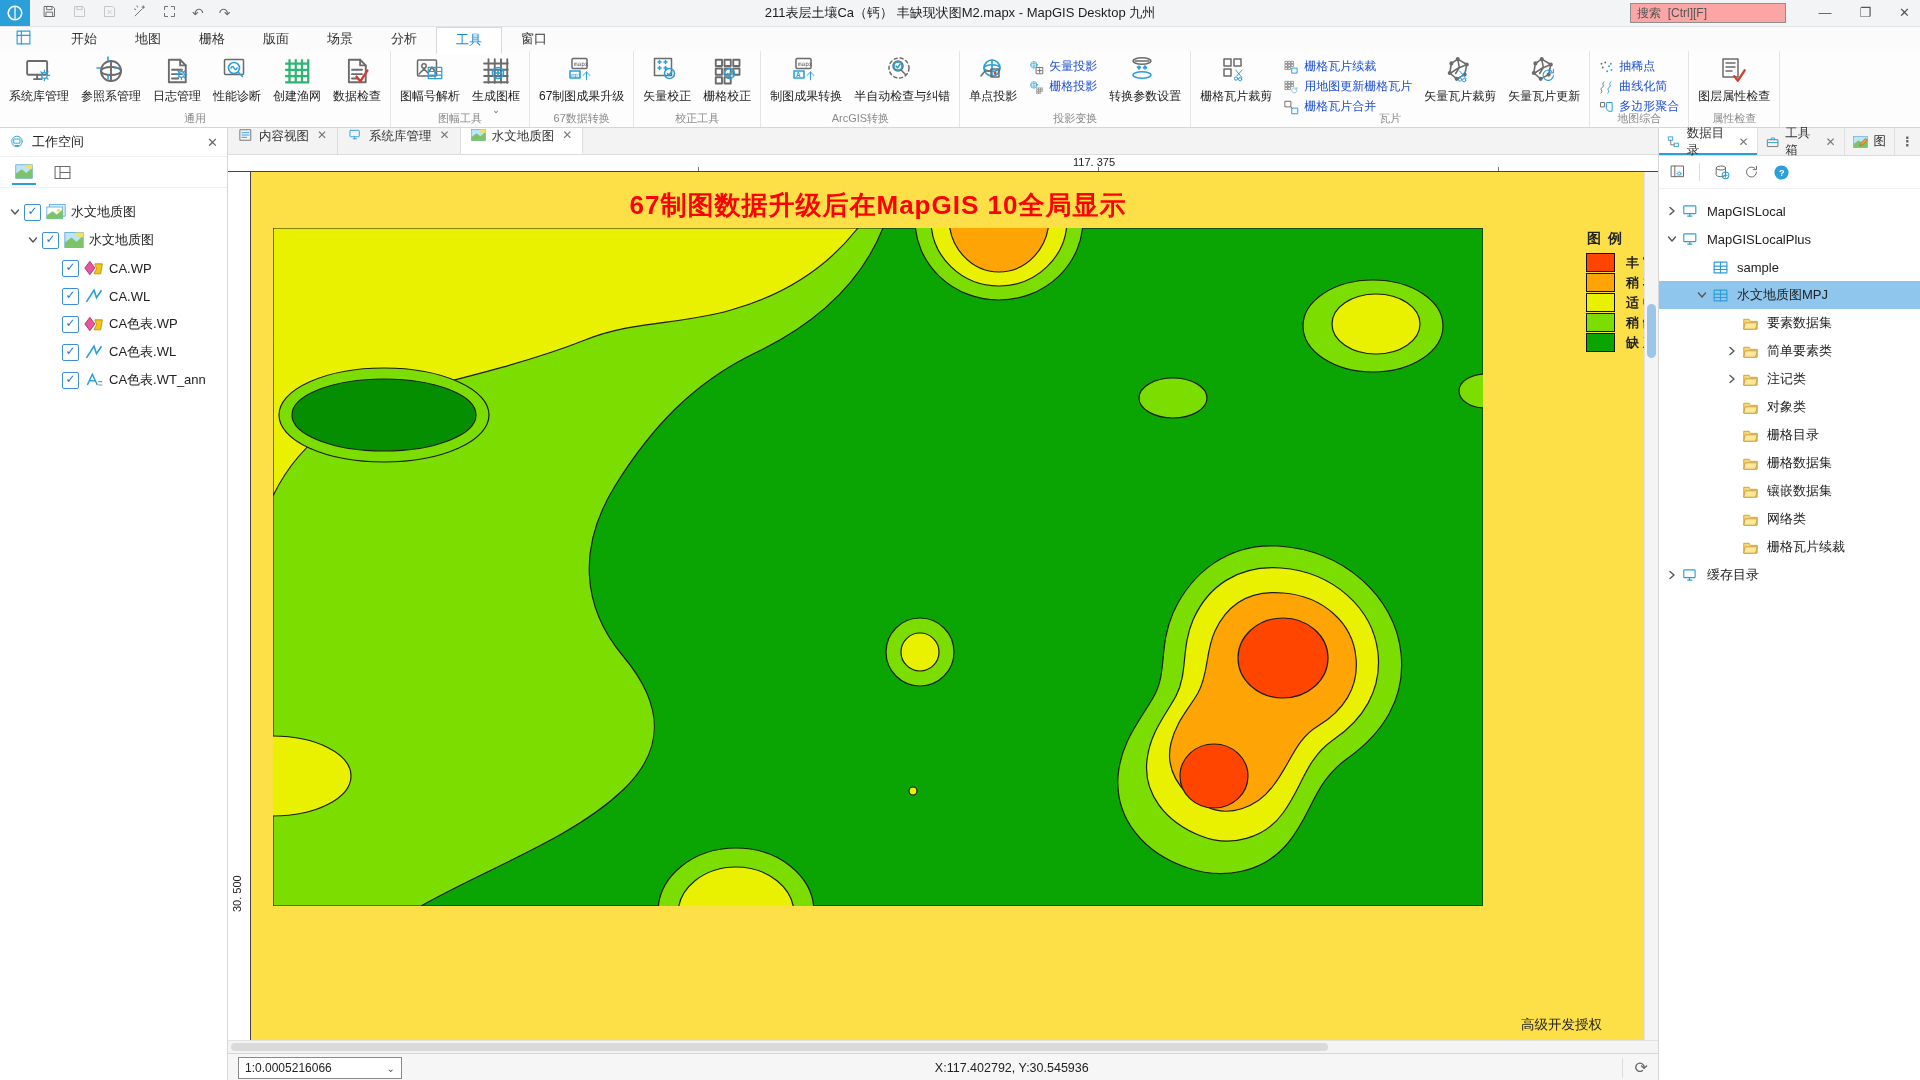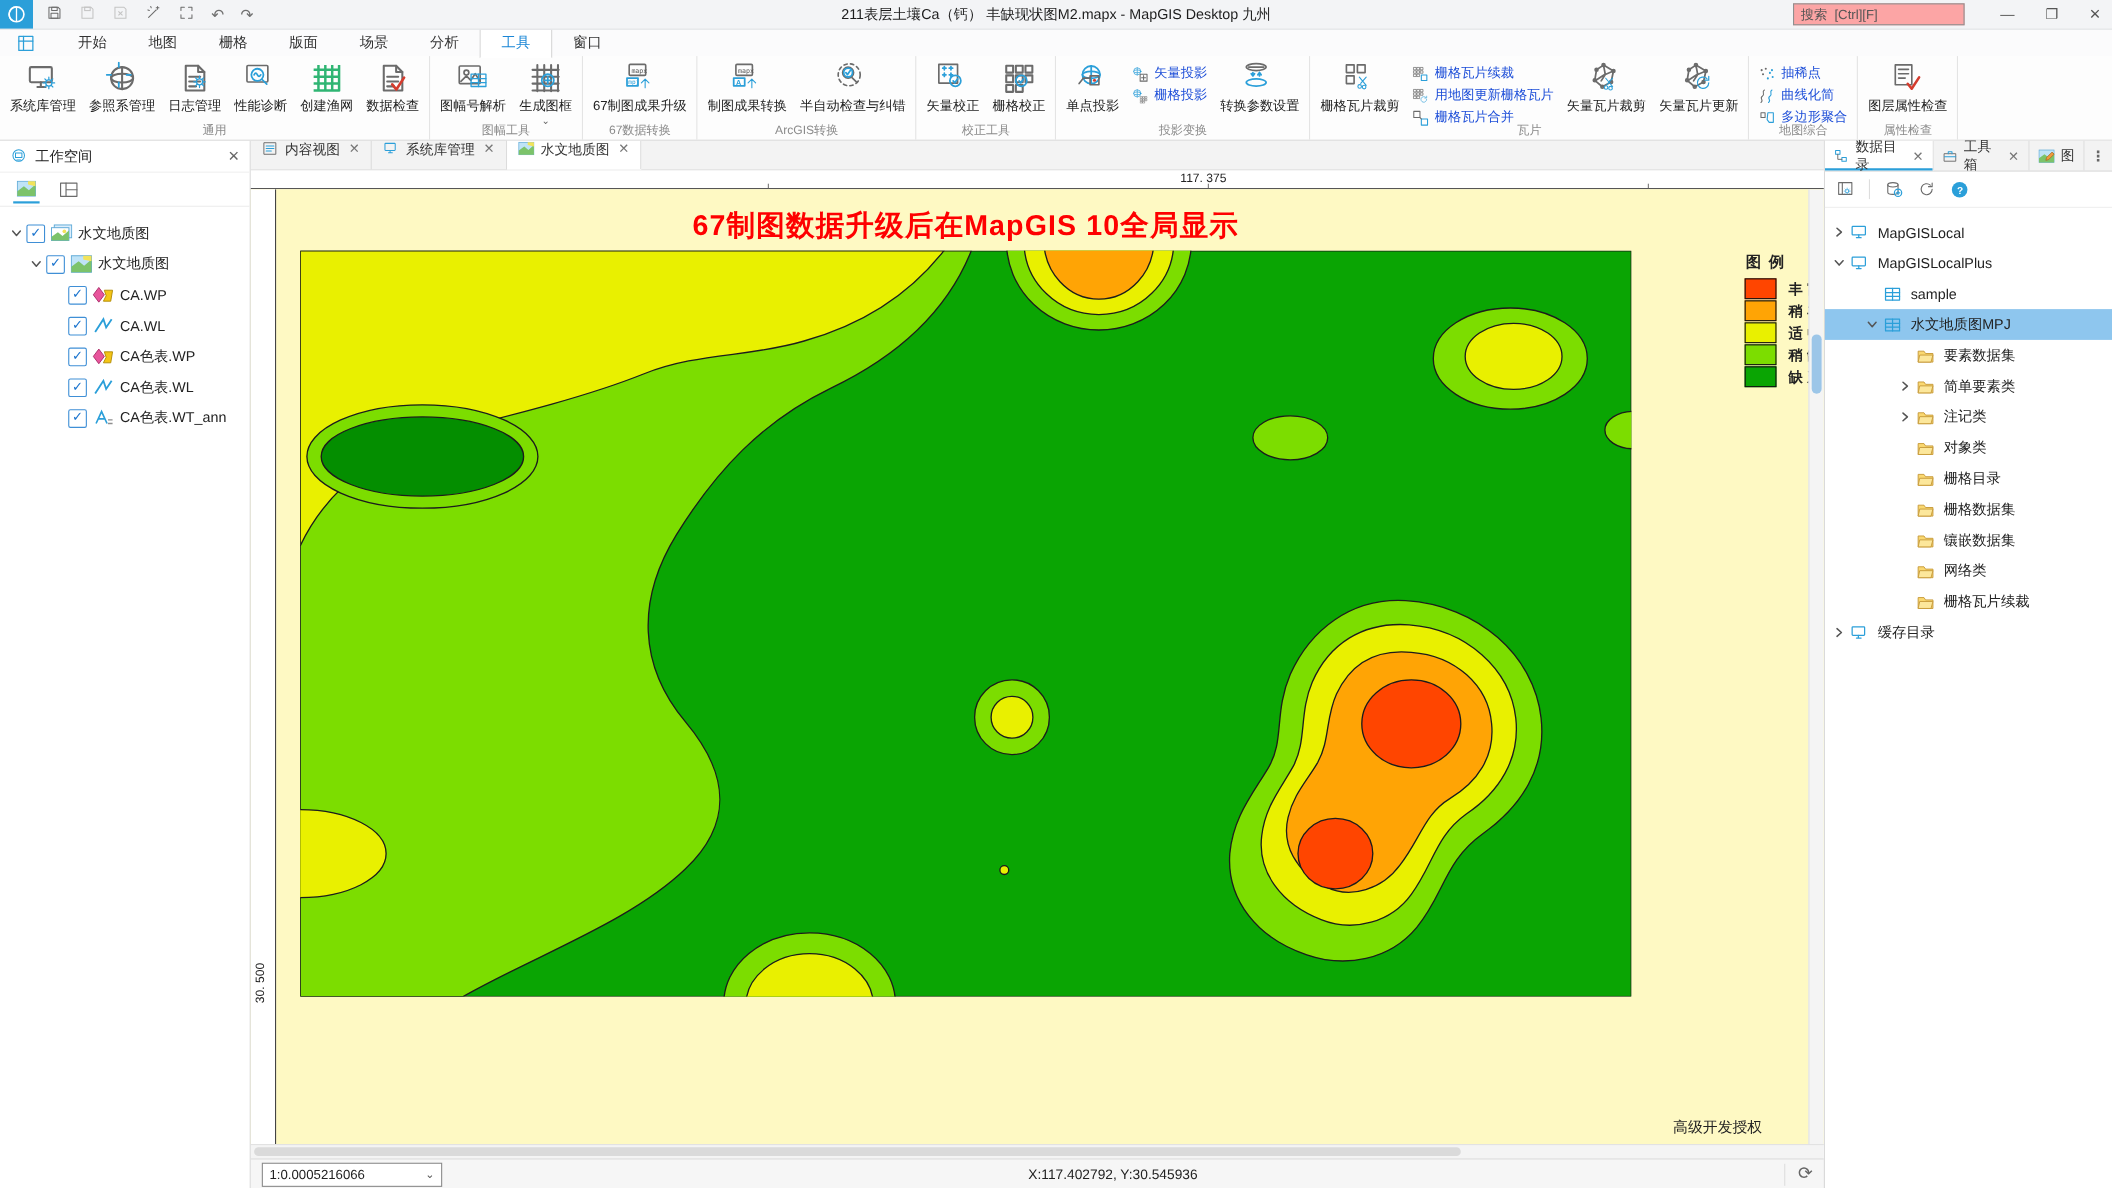--- a/index.html
+++ b/index.html
@@ -9,21 +9,21 @@
   .titlebar{height:26px;background:#f3f4f6;border-bottom:1px solid #e2e3e5;display:flex;align-items:center;position:relative;}
   .logo{width:30px;height:26px;background:#2b9fd9;display:flex;align-items:center;justify-content:center;}
   .qat{display:flex;align-items:center;gap:15px;margin-left:12px;color:#707070;font-size:14px;}
   .qat .dis{color:#c3c3c3;}
   .tb-title{position:absolute;left:300px;right:300px;text-align:center;font-size:13px;color:#1d1d1d;line-height:26px;}
   .searchbox{position:absolute;right:134px;top:3px;width:142px;height:18px;border:1px solid #8f8f8f;background:#fca5a5;
              font-size:12px;color:#555;padding:0 6px;font-family:inherit;}
   .winbtns{position:absolute;right:10px;top:0;display:flex;gap:28px;color:#555;font-size:13px;line-height:26px;}
   .winbtns span{cursor:default;}
   
-  .ribbon-tabs{height:24px;background:#fbfbfc;display:flex;align-items:center;padding-left:8px;}
+  .ribbon-tabs{height:24px;background:#fbfbfc;display:flex;align-items:flex-start;padding-left:8px;}
   .file-btn{width:30px;height:20px;display:flex;align-items:center;justify-content:center;margin-right:14px;}
   .rtab{padding:3px 19px 4px;font-size:13px;color:#333;}
   .rtab.active{background:#fff;border:1px solid #d8d8d8;border-bottom:1px solid #fff;color:#1a86d6;margin-bottom:-1px;}
   
   .ribbon-body{height:76px;background:#fdfdfd;border-bottom:1px solid #d6d6d6;display:flex;align-items:stretch;}
   .grp{position:relative;display:flex;align-items:flex-start;padding:5px 3px 16px 3px;border-right:1px solid #e4e4e4;}
   .grp-label{position:absolute;bottom:1px;left:0;right:0;text-align:center;font-size:11px;color:#8a8a8a;}
   .rbtn{display:flex;flex-direction:column;align-items:center;gap:2px;padding:0 6px;}
   .rbtn .bl{font-size:12px;color:#222;white-space:nowrap;}
   .rbtn .dd{font-size:9px;color:#666;line-height:6px;}
@@ -56,21 +56,21 @@
   
   .center{flex:1;display:flex;flex-direction:column;min-width:0;}
   .dtabs{height:26px;background:#f3f3f3;border-bottom:1px solid #dcdcdc;display:flex;}
   .dtab{display:flex;align-items:flex-start;gap:6px;padding:0 10px;border-right:1px solid #dcdcdc;font-size:12.5px;color:#333;}
   .dtab.active{background:#fff;border-bottom:1px solid #fff;}
   .dtab .x{color:#777;font-size:12px;margin-left:2px;}
   .dicon{width:15px;height:14px;}
   .rulerx{height:16px;background:#fff;border-bottom:1px solid #444;position:relative;font-size:11px;color:#222;}
   .rulerx .rl{position:absolute;left:845px;top:1px;}
   .tick{position:absolute;bottom:0;width:1px;height:4px;background:#777;}
-  .canvas{flex:1;position:relative;background:#fef9c3;overflow:hidden;}
+  .canvas{flex:1;position:relative;background:#fde047;overflow:hidden;}
   .rulery{position:absolute;left:0;top:0;bottom:0;width:22px;border-right:1px solid #444;background:#fff;z-index:3;}
   .rulery .rl{position:absolute;top:740px;left:3px;font-size:11px;color:#222;transform:rotate(-90deg);transform-origin:left top;white-space:nowrap;}
   .banner{position:absolute;left:45px;width:1210px;top:16px;text-align:center;color:#fe0000;font-weight:bold;font-size:26px;letter-spacing:1px;z-index:2;}
   svg.map{position:absolute;left:45px;top:56px;z-index:1;}
   .legend{position:absolute;left:1322px;top:58px;z-index:2;margin-left:36px;}
   .legend .lt{font-size:14px;font-weight:bold;letter-spacing:7px;margin:0 0 5px 1px;}
   .lrow{display:flex;align-items:center;margin-bottom:1px;}
   .lsw{width:27px;height:17px;border:1.5px solid #111;flex:none;}
   .llb{margin-left:11px;font-size:13px;font-weight:bold;letter-spacing:4px;white-space:nowrap;}
   .vscroll{position:absolute;right:0;top:0;bottom:0;width:13px;background:#f4f4f4;border-left:1px solid #e2e2e2;z-index:4;}
@@ -330,20 +330,41 @@
             </g>
           </svg>
         <span class="bl">67制图成果升级</span>
       </div>
       <div class="grp-label">67数据转换</div>
     </div>
 
     <div class="grp">
       <div class="rbtn">
         <svg class="bicon">
+            <rect x="2.5" y="2.5" width="17" height="17" class="sg"></rect>
+            <path d="M6 6h3M7.5 4.5v3M12 6h3M13.5 4.5v3M6 12h3M7.5 10.5v3M12 12h3M13.5 10.5v3" class="sb" stroke-width="1.2"></path>
+            <circle cx="17.5" cy="17.5" r="5" fill="#fff" class="sb"></circle>
+            <path d="M15.5 17.5l1.5 1.8 2.6-3.6" class="sb"></path>
+          </svg>
+        <span class="bl">矢量校正</span>
+      </div>
+      <div class="rbtn">
+        <svg class="bicon">
+            <use href="#sy-cells" class="sg"></use>
+            <circle cx="17.5" cy="17.5" r="5" fill="#fff" class="sb"></circle>
+            <path d="M15.5 17.5l1.5 1.8 2.6-3.6" class="sb"></path>
+          </svg>
+        <span class="bl">栅格校正</span>
+      </div>
+      <div class="grp-label">校正工具</div>
+    </div>
+
+    <div class="grp">
+      <div class="rbtn">
+        <svg class="bicon">
             <rect x="5" y="2.5" width="15" height="10" rx="1" class="sg"></rect>
             <text x="7" y="10" font-size="6" fill="#555" font-family="DejaVu Sans Mono,monospace">mapx</text>
             <rect x="3" y="15" width="10" height="7" class="sb"></rect>
             <text x="5" y="21" font-size="6.5" fill="#2b9fd9" font-weight="bold">A</text>
             <g transform="translate(12,11) scale(0.5)">
               <use href="#sy-up" class="sb"></use>
             </g>
           </svg>
         <span class="bl">制图成果转换</span>
       </div>
@@ -351,41 +372,20 @@
         <svg class="bicon">
             <circle cx="12" cy="12" r="10" stroke-dasharray="3 3" class="sg"></circle>
             <circle cx="11" cy="10" r="5" class="sg"></circle>
             <path d="M14.5 14.5l4 4" class="sg"></path>
             <circle cx="11" cy="10" r="4" fill="#fff" class="sb"></circle>
             <path d="M9 10l1.5 1.8 2.5-3.6" class="sb"></path>
           </svg>
         <span class="bl">半自动检查与纠错</span>
       </div>
       <div class="grp-label">ArcGIS转换</div>
-    </div>
-
-    <div class="grp">
-      <div class="rbtn">
-        <svg class="bicon">
-            <rect x="2.5" y="2.5" width="17" height="17" class="sg"></rect>
-            <path d="M6 6h3M7.5 4.5v3M12 6h3M13.5 4.5v3M6 12h3M7.5 10.5v3M12 12h3M13.5 10.5v3" class="sb" stroke-width="1.2"></path>
-            <circle cx="17.5" cy="17.5" r="5" fill="#fff" class="sb"></circle>
-            <path d="M15.5 17.5l1.5 1.8 2.6-3.6" class="sb"></path>
-          </svg>
-        <span class="bl">矢量校正</span>
-      </div>
-      <div class="rbtn">
-        <svg class="bicon">
-            <use href="#sy-cells" class="sg"></use>
-            <circle cx="17.5" cy="17.5" r="5" fill="#fff" class="sb"></circle>
-            <path d="M15.5 17.5l1.5 1.8 2.6-3.6" class="sb"></path>
-          </svg>
-        <span class="bl">栅格校正</span>
-      </div>
-      <div class="grp-label">校正工具</div>
     </div>
 
     <div class="grp">
       <div class="rbtn">
         <svg class="bicon">
             <g transform="translate(2,0) scale(0.8)">
               <use href="#sy-globe" class="sb"></use>
             </g>
             <path d="M3 20l4-5h6" class="sg"></path>
             <rect x="13" y="13" width="8" height="8" fill="#fff" class="sg"></rect>

